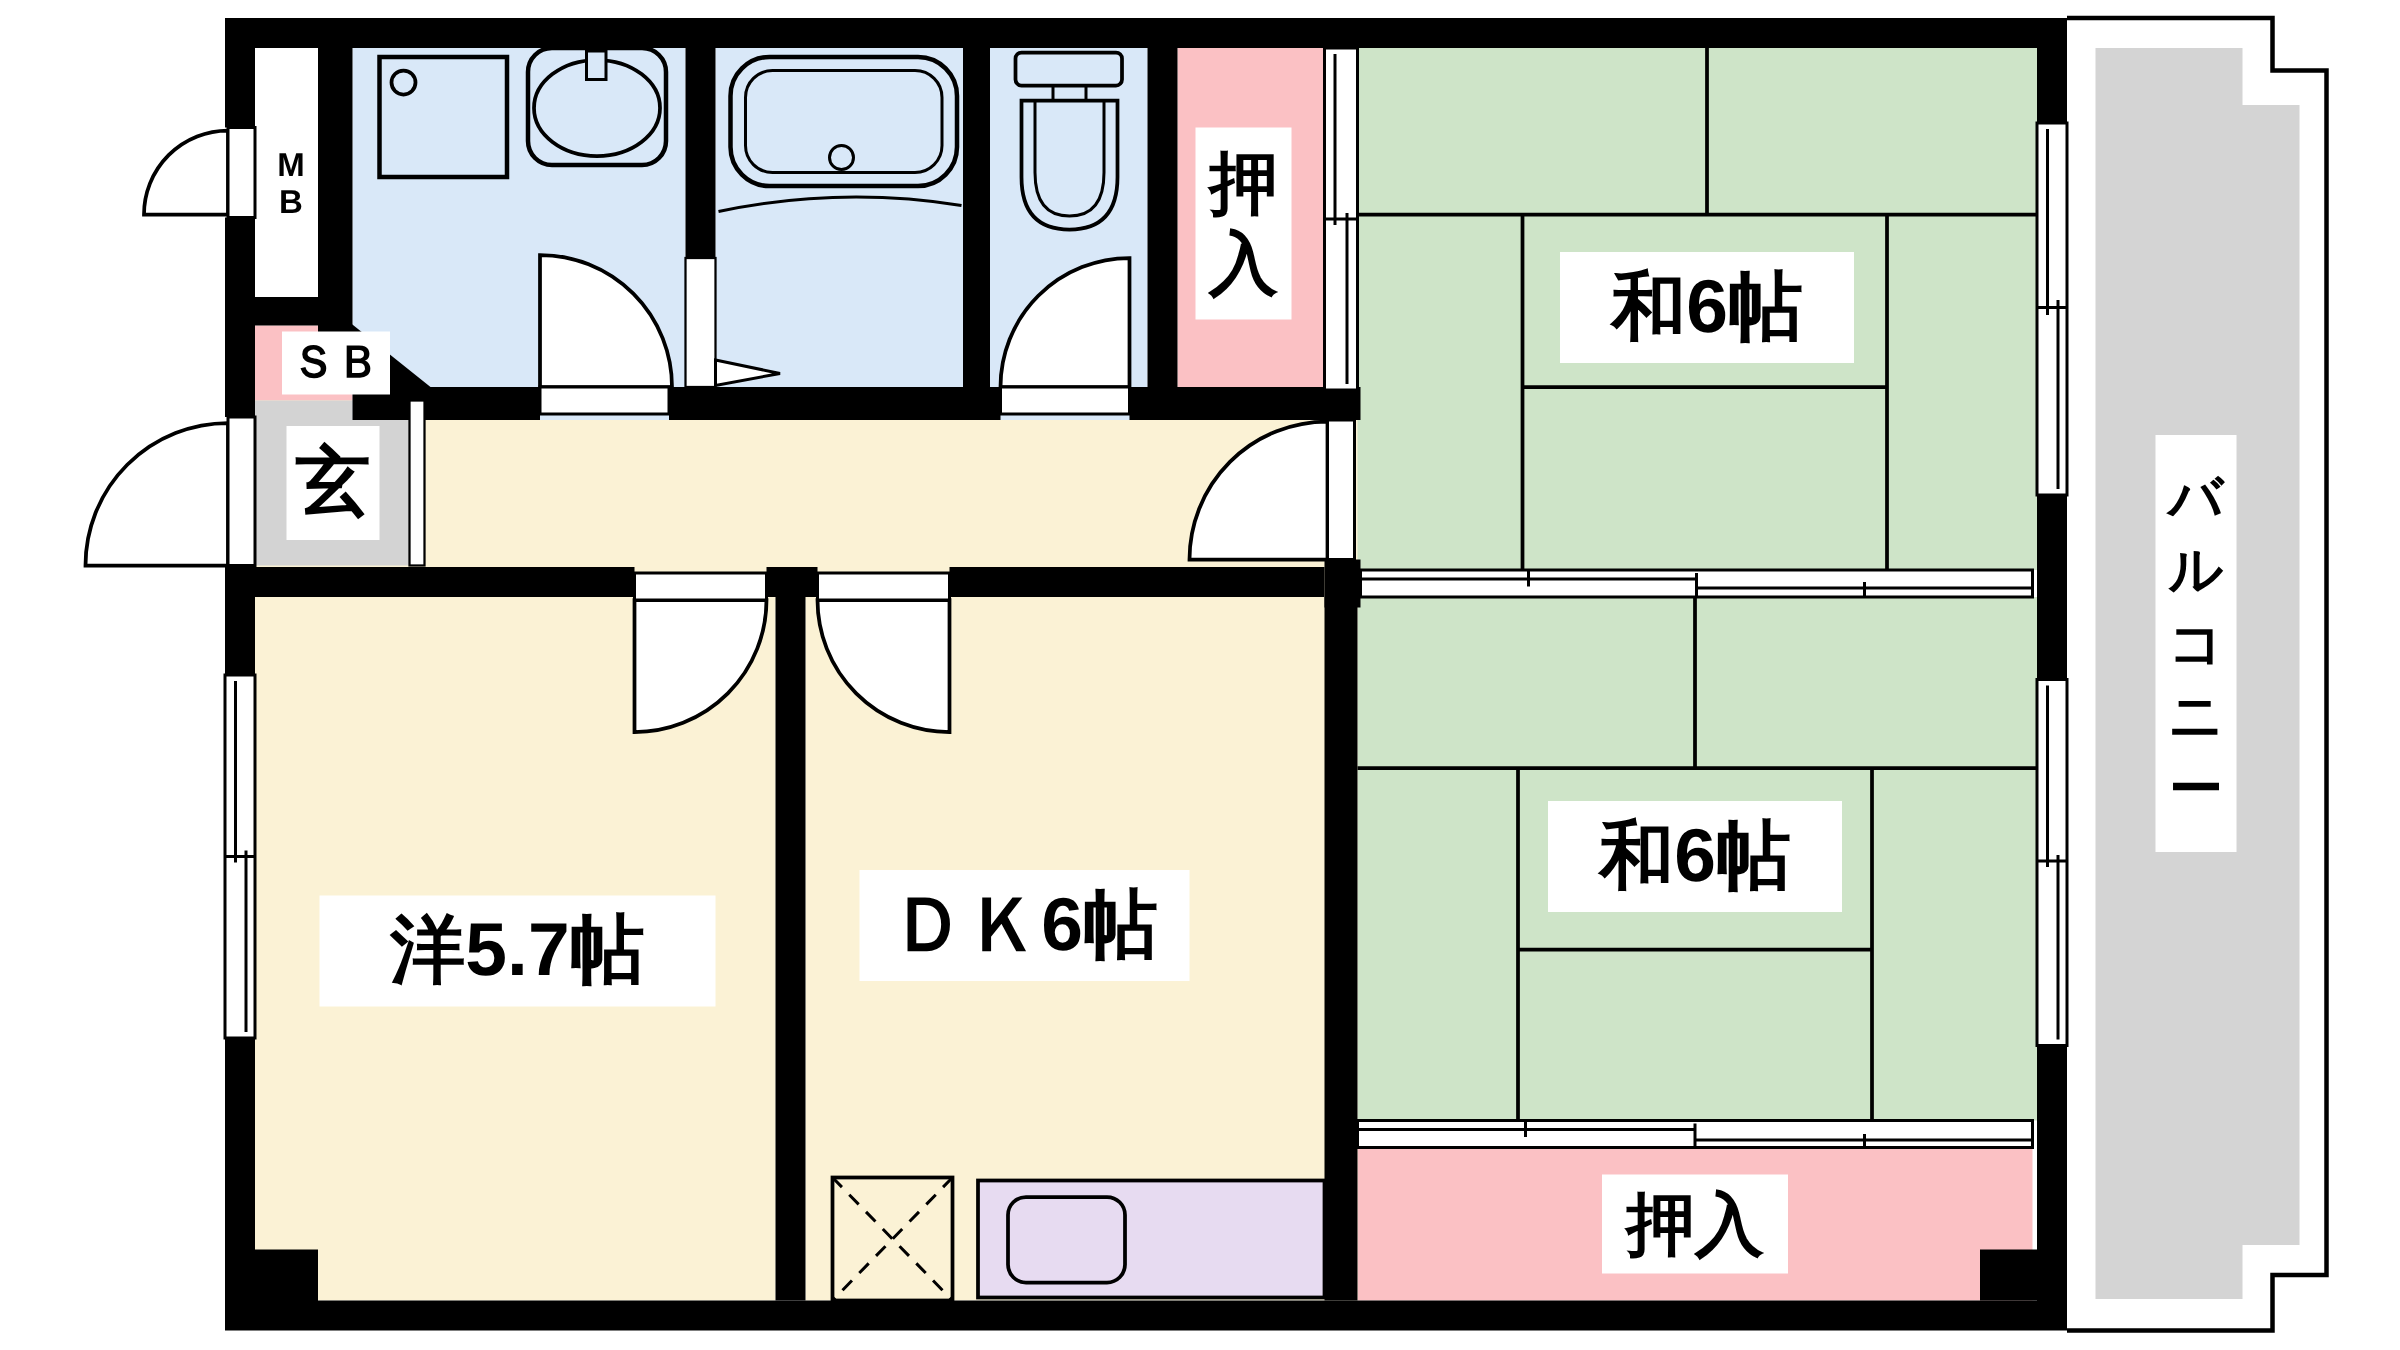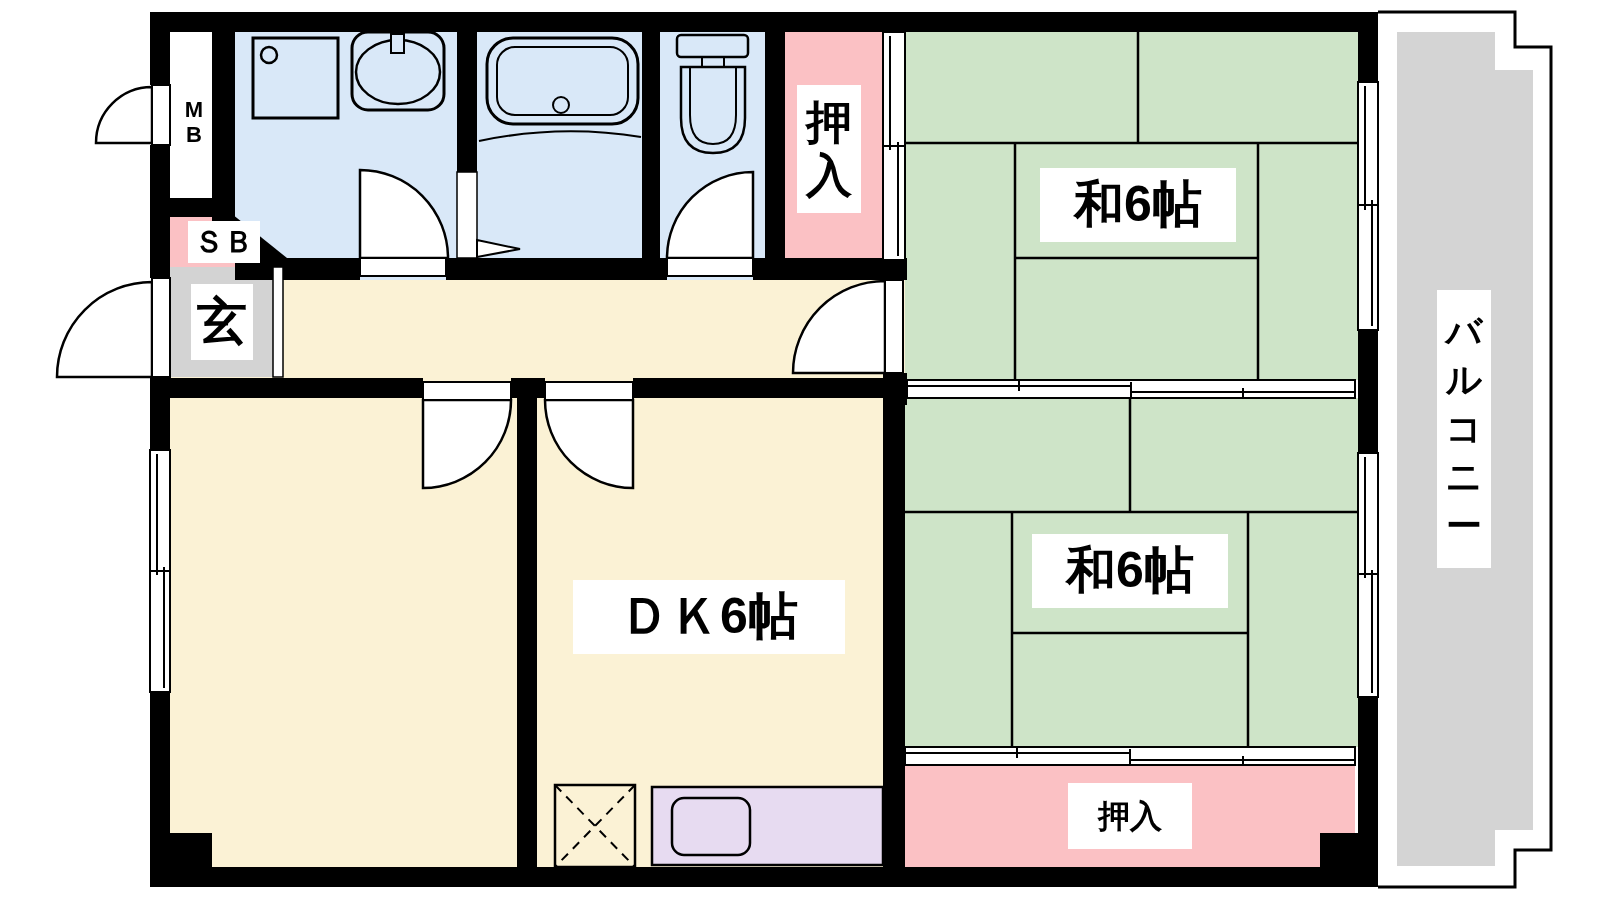--- a/index.html
+++ b/index.html
@@ -195,24 +195,25 @@
   </g>
 
   <g>
     <polygon fill="#d4d4d4" points="1397,32 1495,32 1495,70 1533,70 1533,830 1495,830 1495,866 1397,866"></polygon>
     <path fill="none" stroke="#000" stroke-width="3" d="M1378,12 L1515,12 L1515,47 L1551,47 L1551,850 L1515,850 L1515,887 L1378,887"></path>
   </g>
 </svg>
 
   <div class="lbl" style="left:1040px;top:168px;width:196px;height:74px;font-size:50px;">和6帖</div>
   <div class="lbl" style="left:1032px;top:534px;width:196px;height:74px;font-size:50px;">和6帖</div>
-  <div class="lbl" style="left:573px;top:580px;width:272px;height:74px;font-size:50px;">ＤＫ6帖</div>
+  <div class="lbl" style="left:573px;top:580px;width:220px;height:74px;font-size:50px;">ＤＫ6帖</div>
+  <div class="lbl" style="left:213px;top:597px;width:264px;height:74px;font-size:50px;">洋5.7帖</div>
   <div class="lbl" style="left:797px;top:85px;width:64px;height:128px;font-size:46px;">押
 入</div>
-  <div class="lbl" style="left:1068px;top:783px;width:124px;height:66px;font-size:32px;text-align:right;">押入</div>
+  <div class="lbl" style="left:1068px;top:783px;width:124px;height:66px;font-size:46px;text-align:right;">押入</div>
   <div class="lbl" style="left:191px;top:284px;width:62px;height:76px;font-size:50px;">玄</div>
   <div class="lbl" style="left:188px;top:221px;width:72px;height:42px;font-size:30px;text-align:right;">ＳＢ</div>
   <div class="lbl nobg" style="left:174px;top:93px;width:40px;height:58px;font-size:22px;">M
 B</div>
   <div class="lbl" style="left:1437px;top:290px;width:54px;height:278px;font-size:36px;line-height:1.35;">バ
 ル
 コ
 ニ
 ー</div>
 </div>

